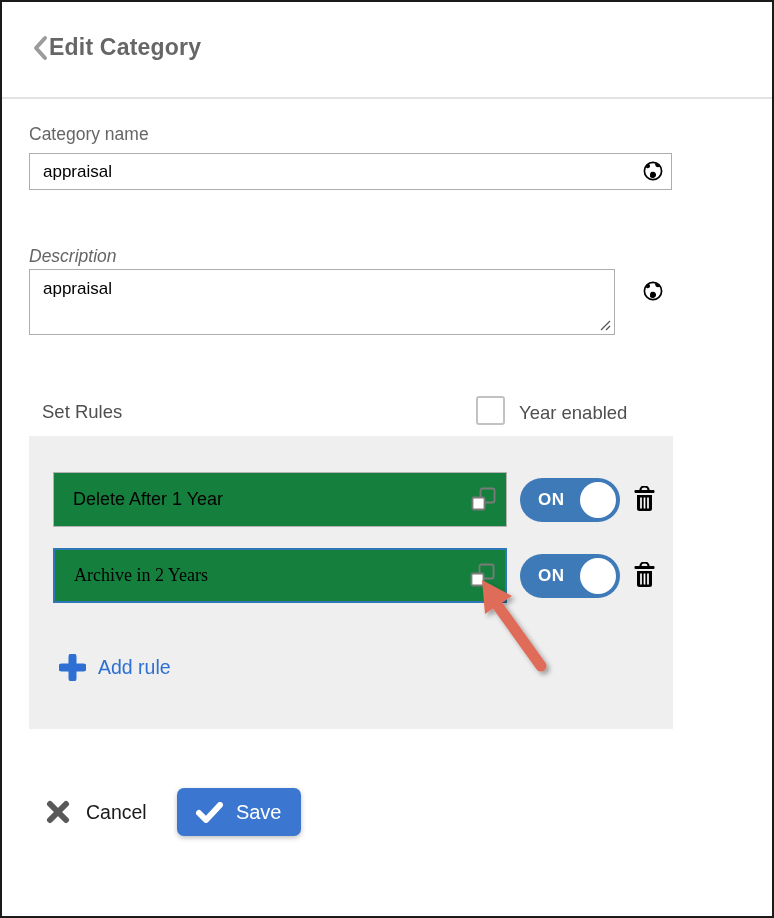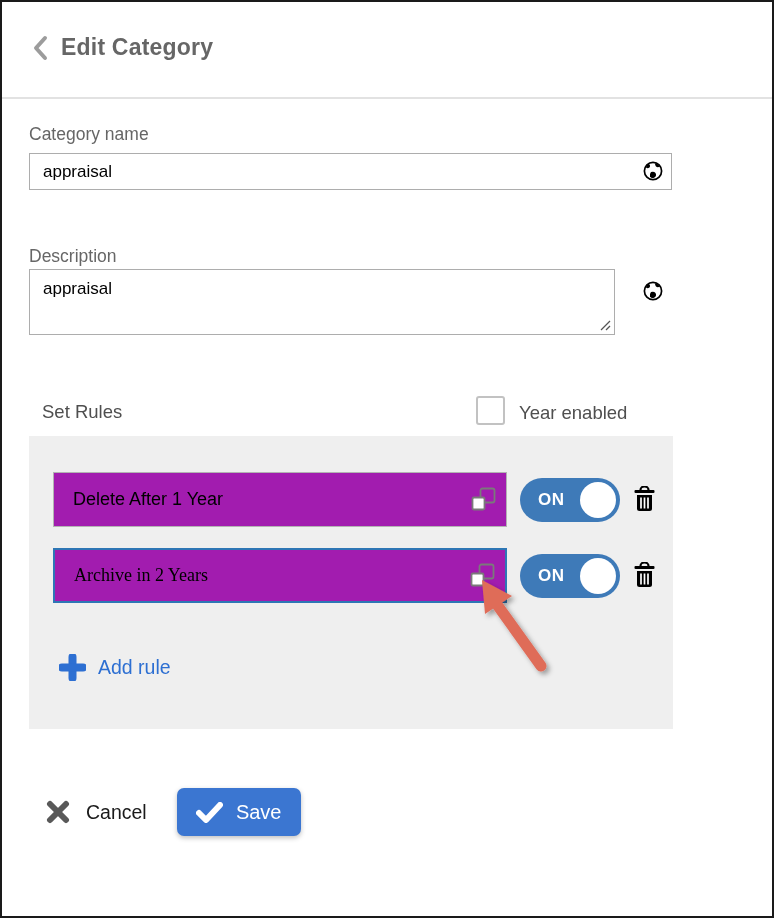--- a/index.html
+++ b/index.html
@@ -3,21 +3,21 @@
 <meta charset="utf-8">
 <style>
   * { margin:0; padding:0; box-sizing:border-box; }
   html,body { background:#fff; }
   body { font-family:"Liberation Sans", sans-serif; }
   .page {
     position:relative; width:774px; height:918px;
     border:2px solid #1a1a1a; background:#fff; overflow:hidden;
   }
   
-  .header { position:absolute; left:30px; top:32px; display:flex; align-items:center; gap:13px; }
+  .header { position:absolute; left:30px; top:32px; display:flex; align-items:center; gap:1px; }
   .back-chevron { width:16px; height:26px; display:inline-block; cursor:pointer; }
   .page-title { font-size:23px; font-weight:bold; color:#666; letter-spacing:0.2px; }
   .divider { position:absolute; left:0; top:95px; width:100%; height:2px; background:#e2e2e2; }
 
   
   .field-label { position:absolute; font-size:17.5px; color:#666; }
 
   
   .input-wrap { position:absolute; left:27px; top:151px; width:643px; height:37px; }
   .text-input {
@@ -45,21 +45,21 @@
   }
   .show-enabled-label { position:absolute; left:517px; top:400px; font-size:18.5px; color:#4f4f4f; }
 
   
   .rules-panel { position:absolute; left:27px; top:434px; width:644px; height:293px; background:#efefef; }
 
   .rule-row { position:absolute; left:24px; height:55px; display:flex; align-items:center; }
   .rule-row.row-0 { top:36px; }
   .rule-row.row-1 { top:112px; }
   .rule-box {
-    position:relative; width:454px; height:55px; background:#a21caf;
+    position:relative; width:454px; height:55px; background:#15803d;
     border:1px solid #b3b3b3; display:flex; align-items:center;
   }
   .rule-box.focused { border:2px solid #2e76b5;font-family:Liberation Serif, serif; }
   .rule-name { font-size:18px; color:#000; padding-left:19px; }
   .dup-icon { position:absolute; right:10px; top:50%; transform:translateY(-50%); width:25px; height:26px; cursor:pointer; }
 
   .toggle {
     position:relative; margin-left:13px; width:100px; height:44px;
     border-radius:22px; cursor:pointer; flex-shrink:0;
   }
@@ -115,21 +115,21 @@
     <span class="globe-inside">
       <svg width="20" height="20" viewBox="0 0 20 20">
         <circle cx="10" cy="10" r="8.6" fill="#fff" stroke="#000" stroke-width="1.7"></circle>
         <path d="M5.5 2.8 Q8 4.5 6.5 6.5 Q4.5 8 3 6.5 Q3.5 4 5.5 2.8 Z" fill="#000"></path>
         <path d="M12.5 1.9 Q15.5 3 16.8 5.5 Q14.5 7 12.8 5.2 Q11.5 3.2 12.5 1.9 Z" fill="#000"></path>
         <path d="M8 11 Q11 10 12.5 12 Q14 14.5 11.5 16.5 Q8.5 18 7 15.5 Q6.5 12.5 8 11 Z" fill="#000"></path>
       </svg>
     </span>
   </div>
 
-  <label class="field-label" style="left:27px; top:244px;">Description</label>
+  <label class="field-label" style="left:27px; top:244px;font-style:italic;">Description</label>
   <div class="textarea-wrap">
     <textarea class="desc-textarea" style="">appraisal</textarea>
     <span class="resize-handle">
       <svg width="14" height="14" viewBox="0 0 14 14">
         <line x1="12" y1="3" x2="3" y2="12" stroke="#555" stroke-width="1.2"></line>
         <line x1="12" y1="8" x2="8" y2="12" stroke="#555" stroke-width="1.2"></line>
       </svg>
     </span>
   </div>
   <span class="globe-outside">

